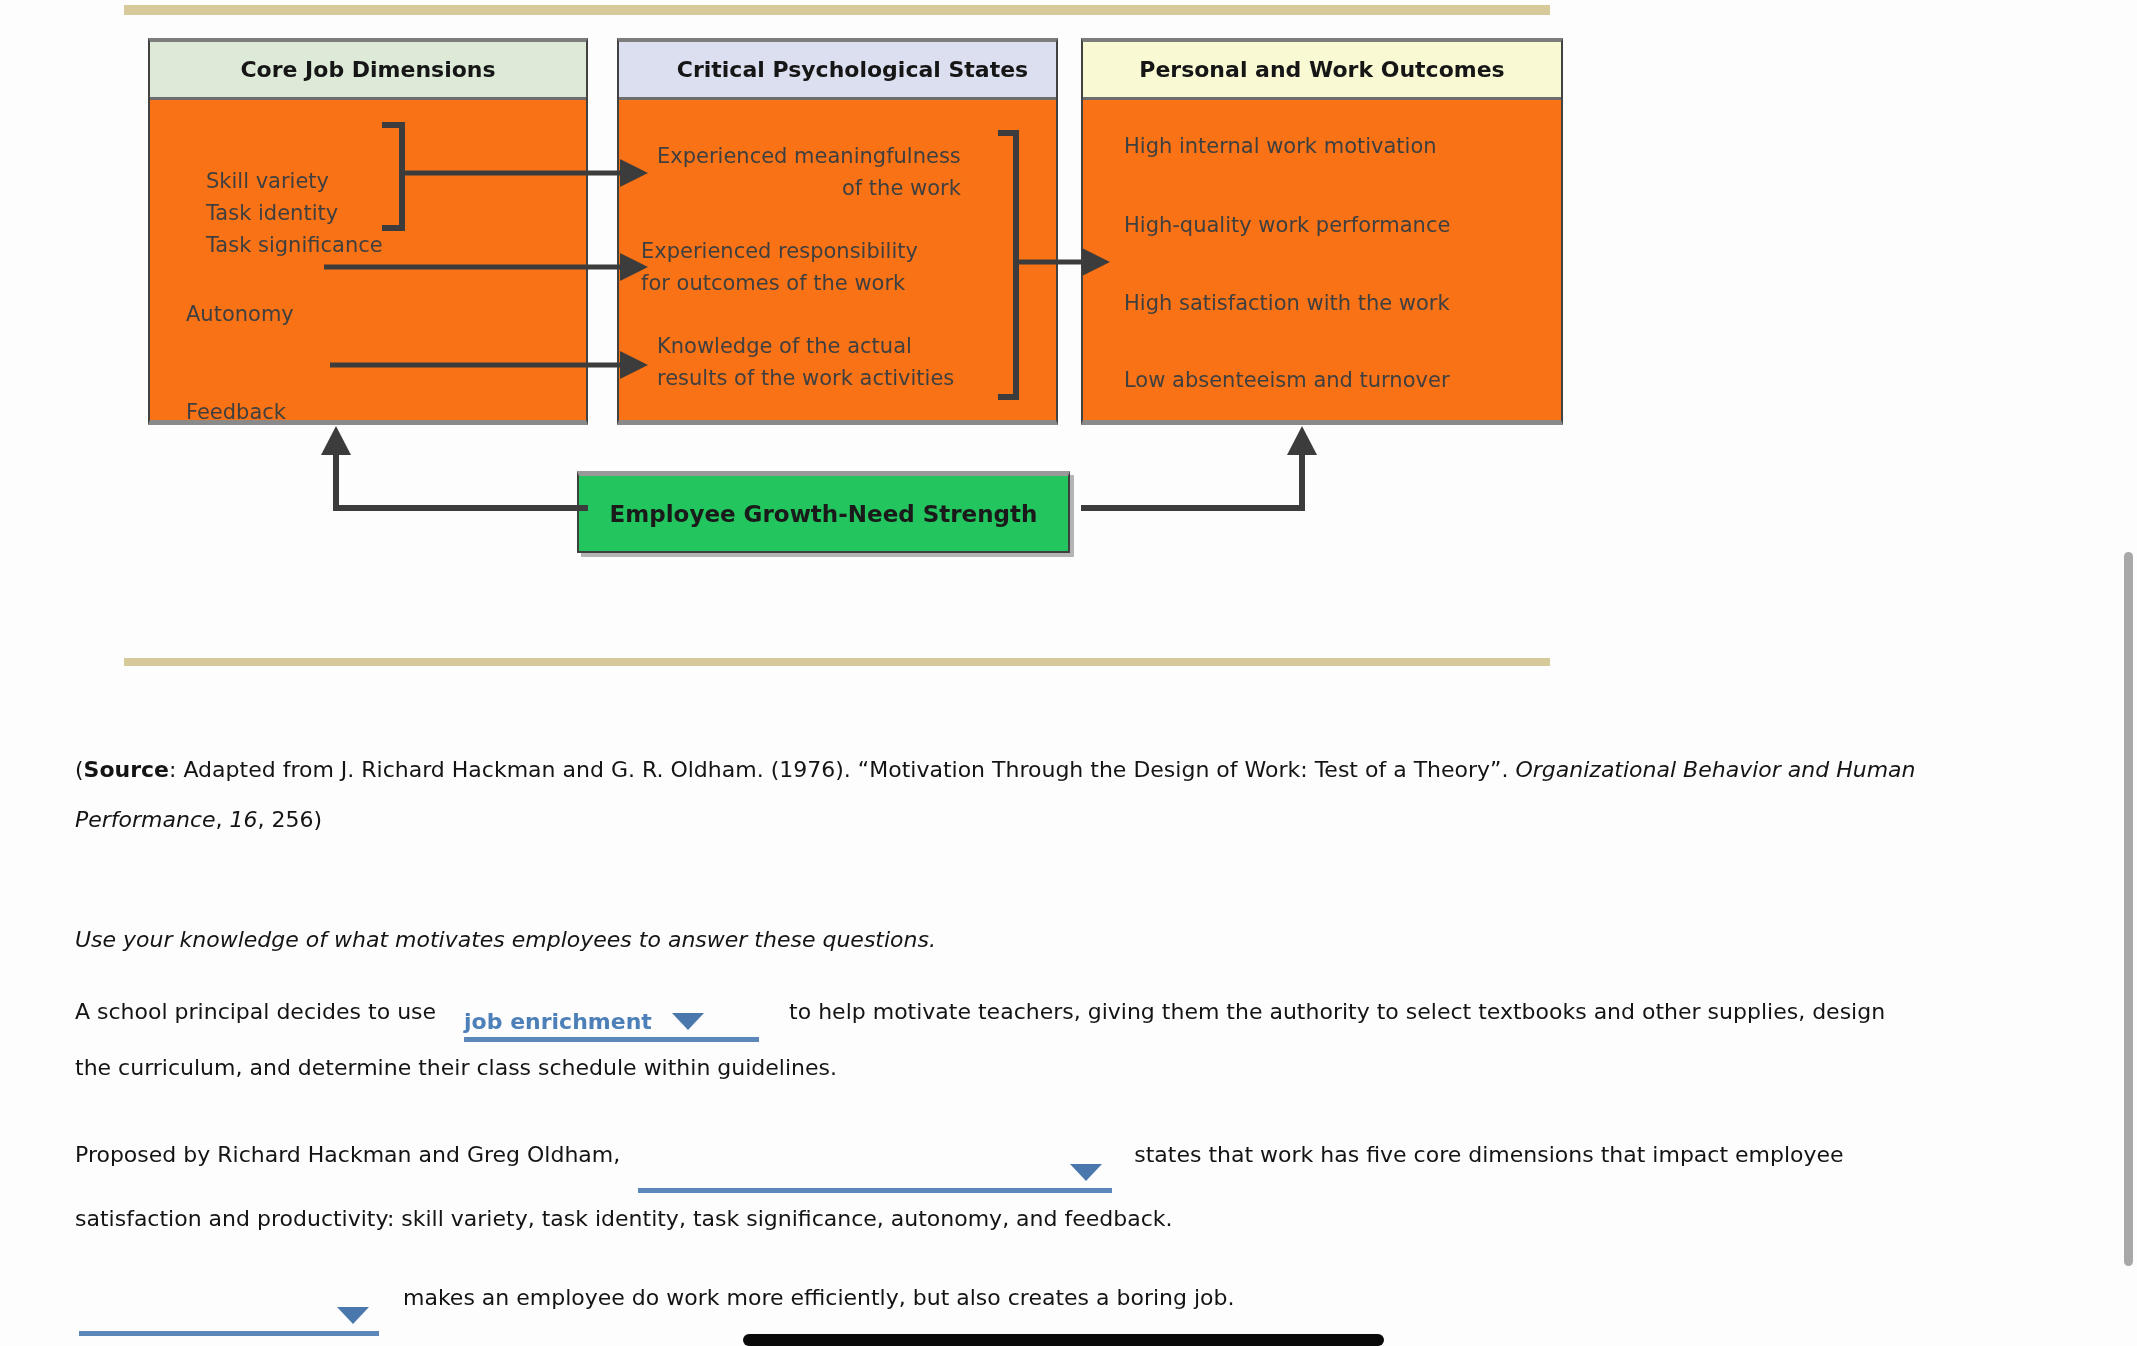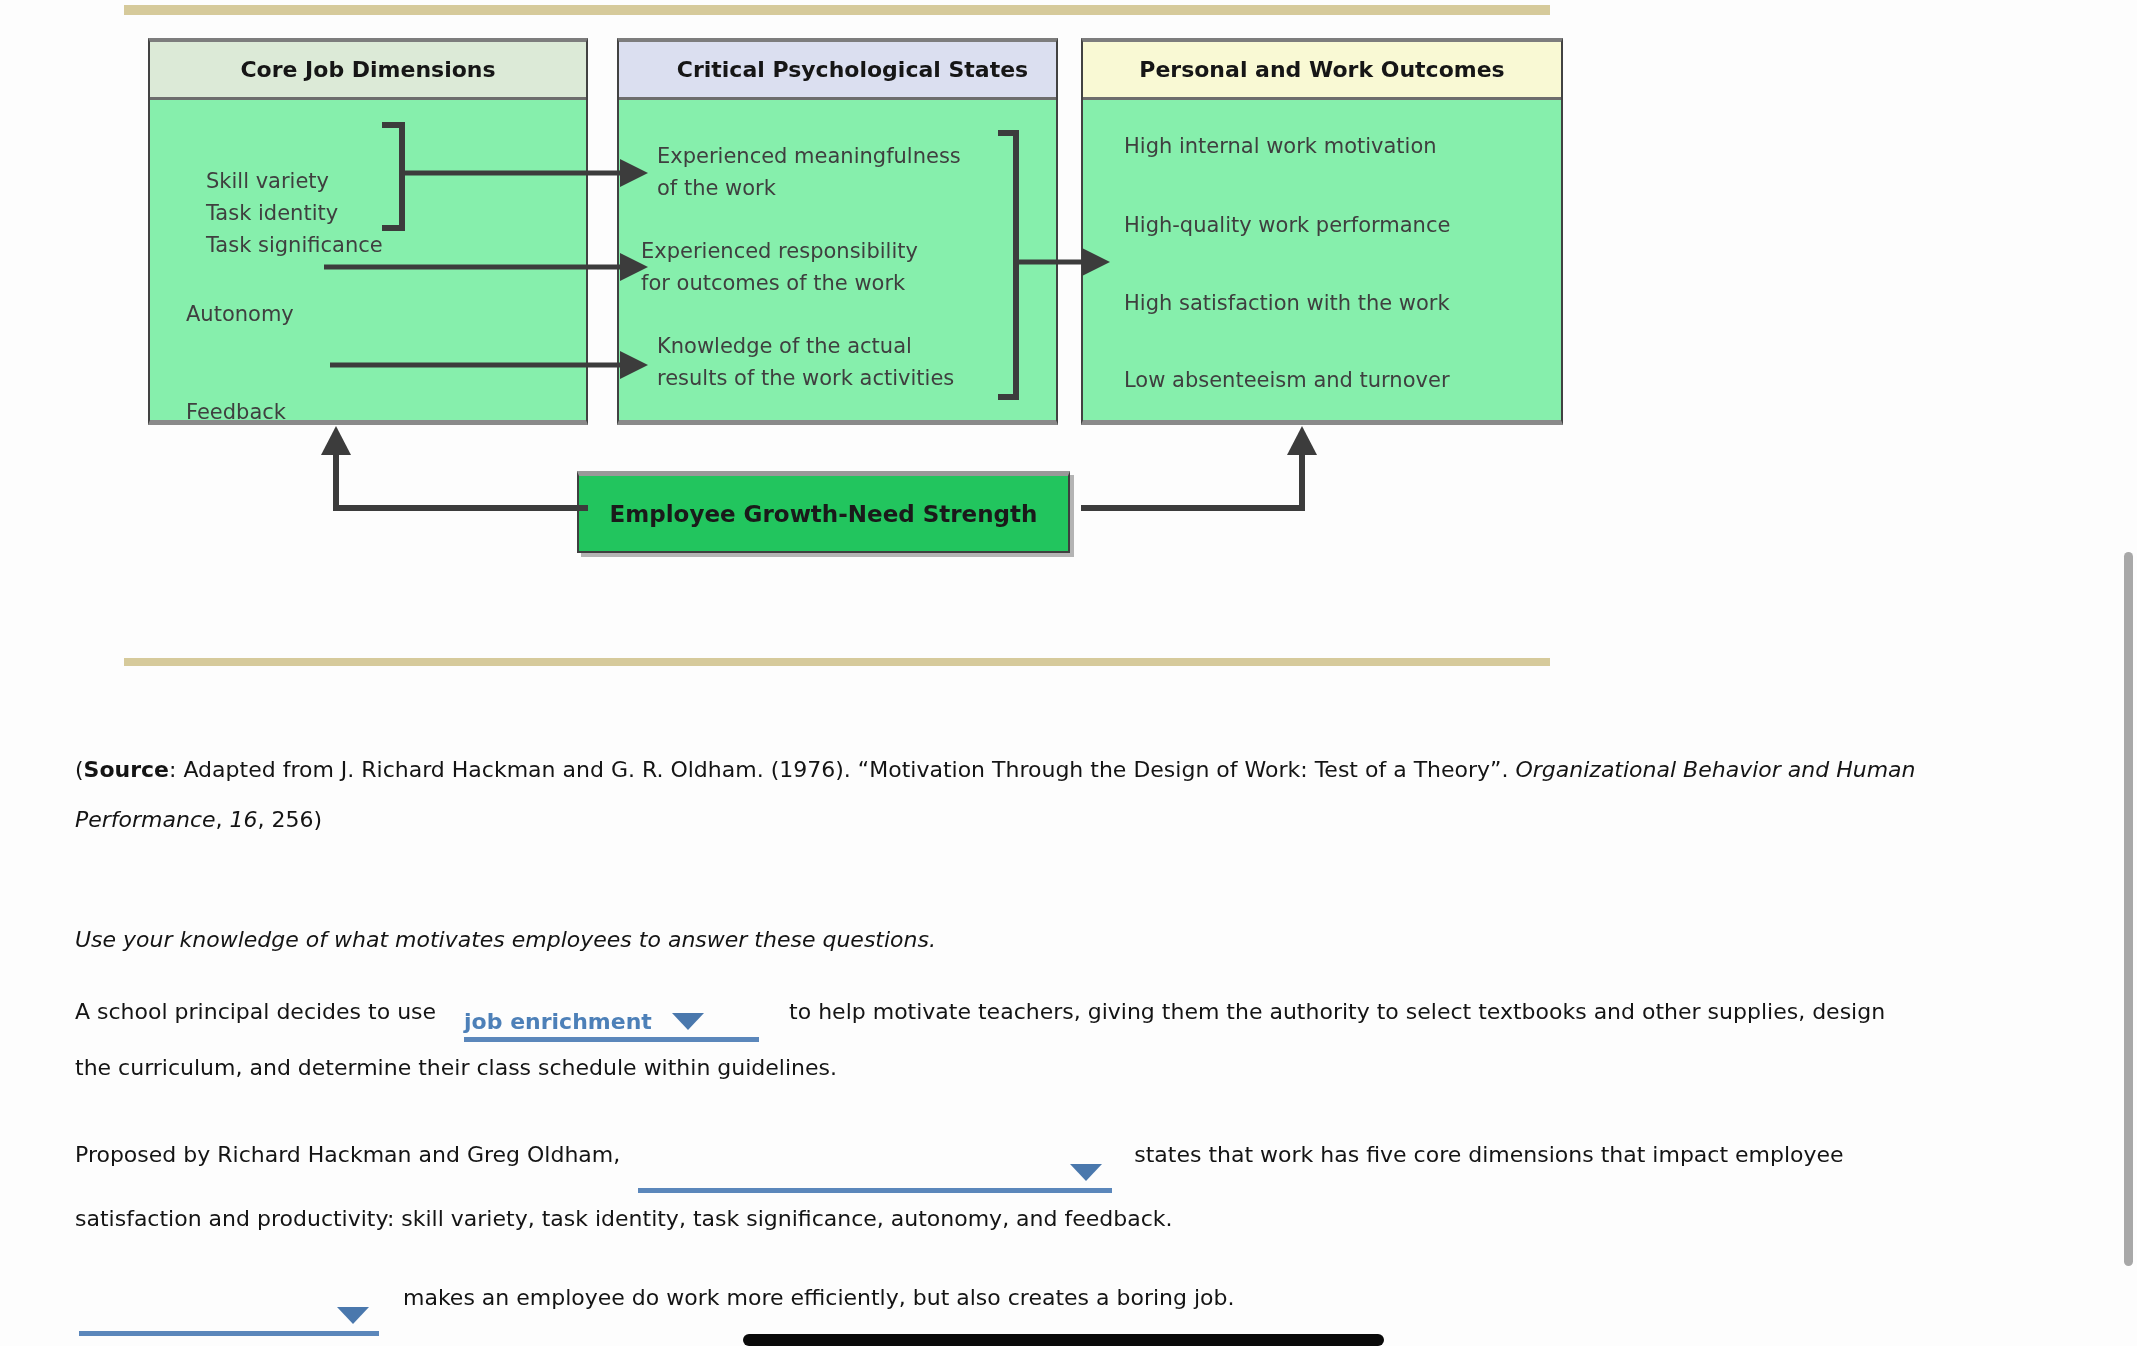--- a/index.html
+++ b/index.html
@@ -18,21 +18,21 @@
     font-family:"DejaVu Sans", sans-serif;
     color:var(--ink);
   }
   .rule{position:absolute;left:124px;width:1426px;height:10px;background:#d6ca9b;}
   .rule-top{top:5px;}
   .rule-bottom{top:658px;height:8px;}
 
   
   .dbox{
     position:absolute;
-    background:#86efac;
+    background:#f97316;
     border:2px solid #424242;
     border-top:4px solid #7d7d7d;
     border-bottom:5px solid #8a8a8a;
   }
   .box1{left:148px;top:38px;width:440px;height:387px;}
   .box2{left:617px;top:38px;width:441px;height:387px;}
   .box3{left:1081px;top:38px;width:482px;height:387px;}
   .dhead{
     height:58px;line-height:56px;
     text-align:center;font-weight:bold;font-size:22px;color:#161616;
@@ -45,21 +45,21 @@
   .ditem{
     position:absolute;
     font-size:21px;line-height:32px;color:#3f3f3f;
     white-space:nowrap;
   }
   
   .skill-group{left:46px;top:65px;margin-left:10px;}
   .autonomy{left:36px;top:198px;}
   .feedback{left:36px;top:296px;}
   
-  .b2r1{left:38px;top:40px;}
+  .b2r1{left:38px;top:40px;text-align:right;}
   .b2r2{left:22px;top:135px;}
   .b2r3{left:38px;top:230px;}
   
   .b3r1{left:41px;top:30px;}
   .b3r2{left:41px;top:109px;}
   .b3r3{left:41px;top:187px;}
   .b3r4{left:41px;top:264px;}
 
   .growth{
     position:absolute;left:577px;top:471px;width:493px;height:82px;

